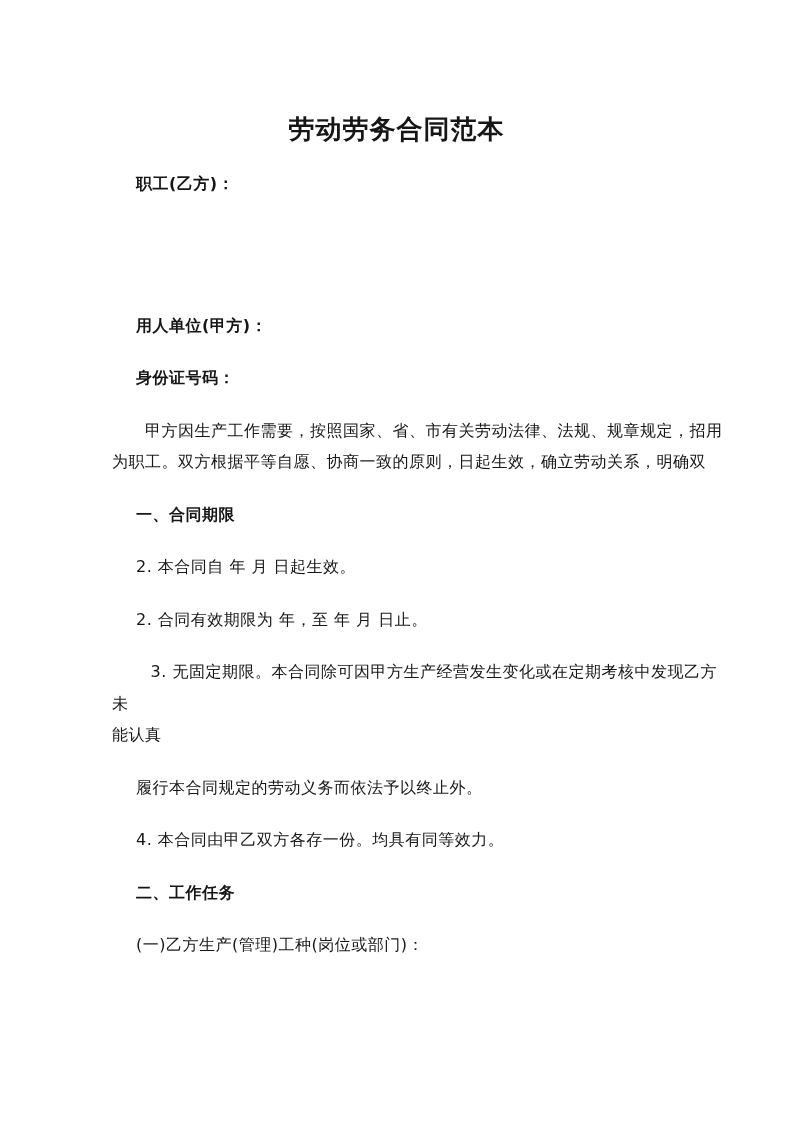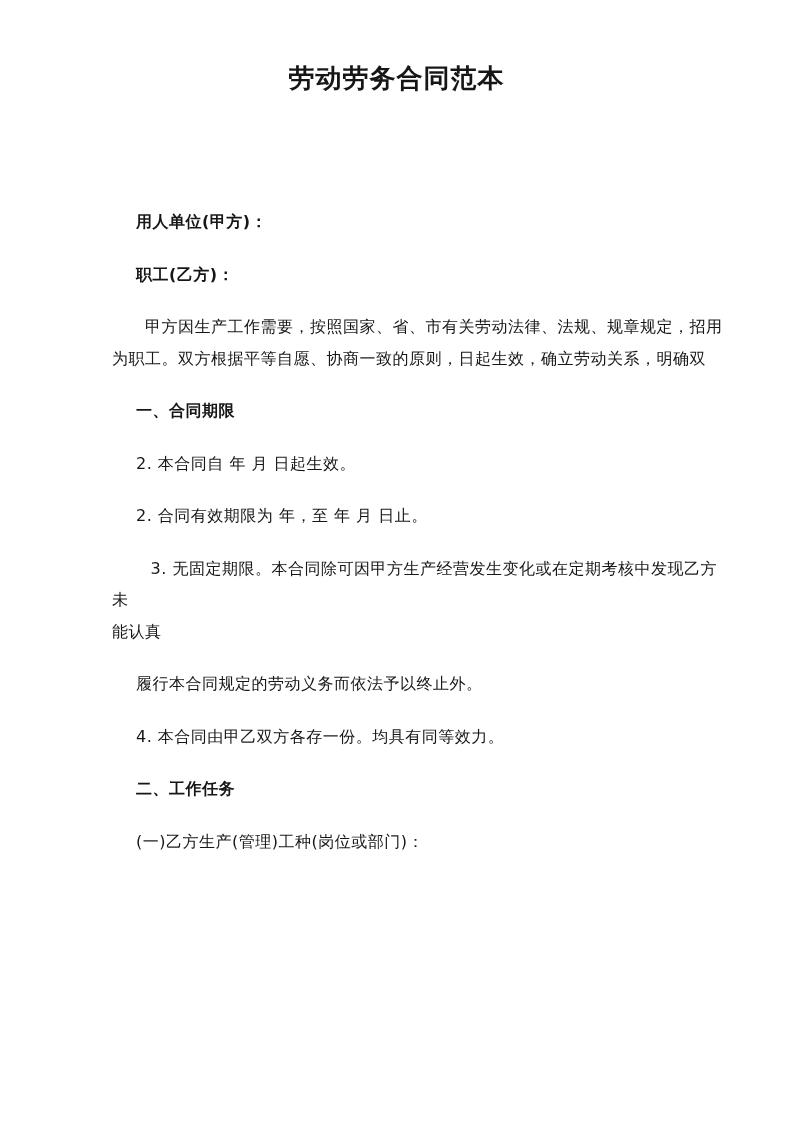--- a/index.html
+++ b/index.html
@@ -3,21 +3,21 @@
 <meta charset="utf-8">
 <style>
   html, body { margin: 0; padding: 0; background: #ffffff; }
   .page {
     position: relative;
     width: 793px;
     height: 958px;
     margin: 0 auto;
     background: #ffffff;
     box-sizing: border-box;
-    padding: 60px 68px 0 103px;
+    padding: 111px 68px 0 103px;
     overflow: hidden;
     font-family: "DejaVu Sans", "Liberation Sans", sans-serif;
     color: #161616;
   }
   .title {
     margin: 0 -68px 0 -103px;
     font-size: 26px;
     font-weight: 700;
     line-height: 36px;
     text-align: center;
@@ -47,24 +47,25 @@
     color: #161616;
   }
 </style>
 </head>
 <body>
 
 <div class="page">
 
   <h1 class="title">劳动劳务合同范本</h1>
 
+  <p class="line indent bold block">职工(乙方)：</p>
+
   <p class="line indent bold block first-block">用人单位(甲方)：</p>
 
-  <p class="line indent bold block">职工(乙方)：</p>
-
+  <p class="line indent bold block">身份证号码：</p>
 
   <div class="para">
     <p class="line indent">甲方因生产工作需要，按照国家、省、市有关劳动法律、法规、规章规定，招用</p>
     <p class="line">为职工。双方根据平等自愿、协商一致的原则，日起生效，确立劳动关系，明确双</p>
   </div>
 
   <p class="line indent bold block">一、合同期限</p>
 
   <p class="line indent block">2. 本合同自 年 月 日起生效。</p>
 

